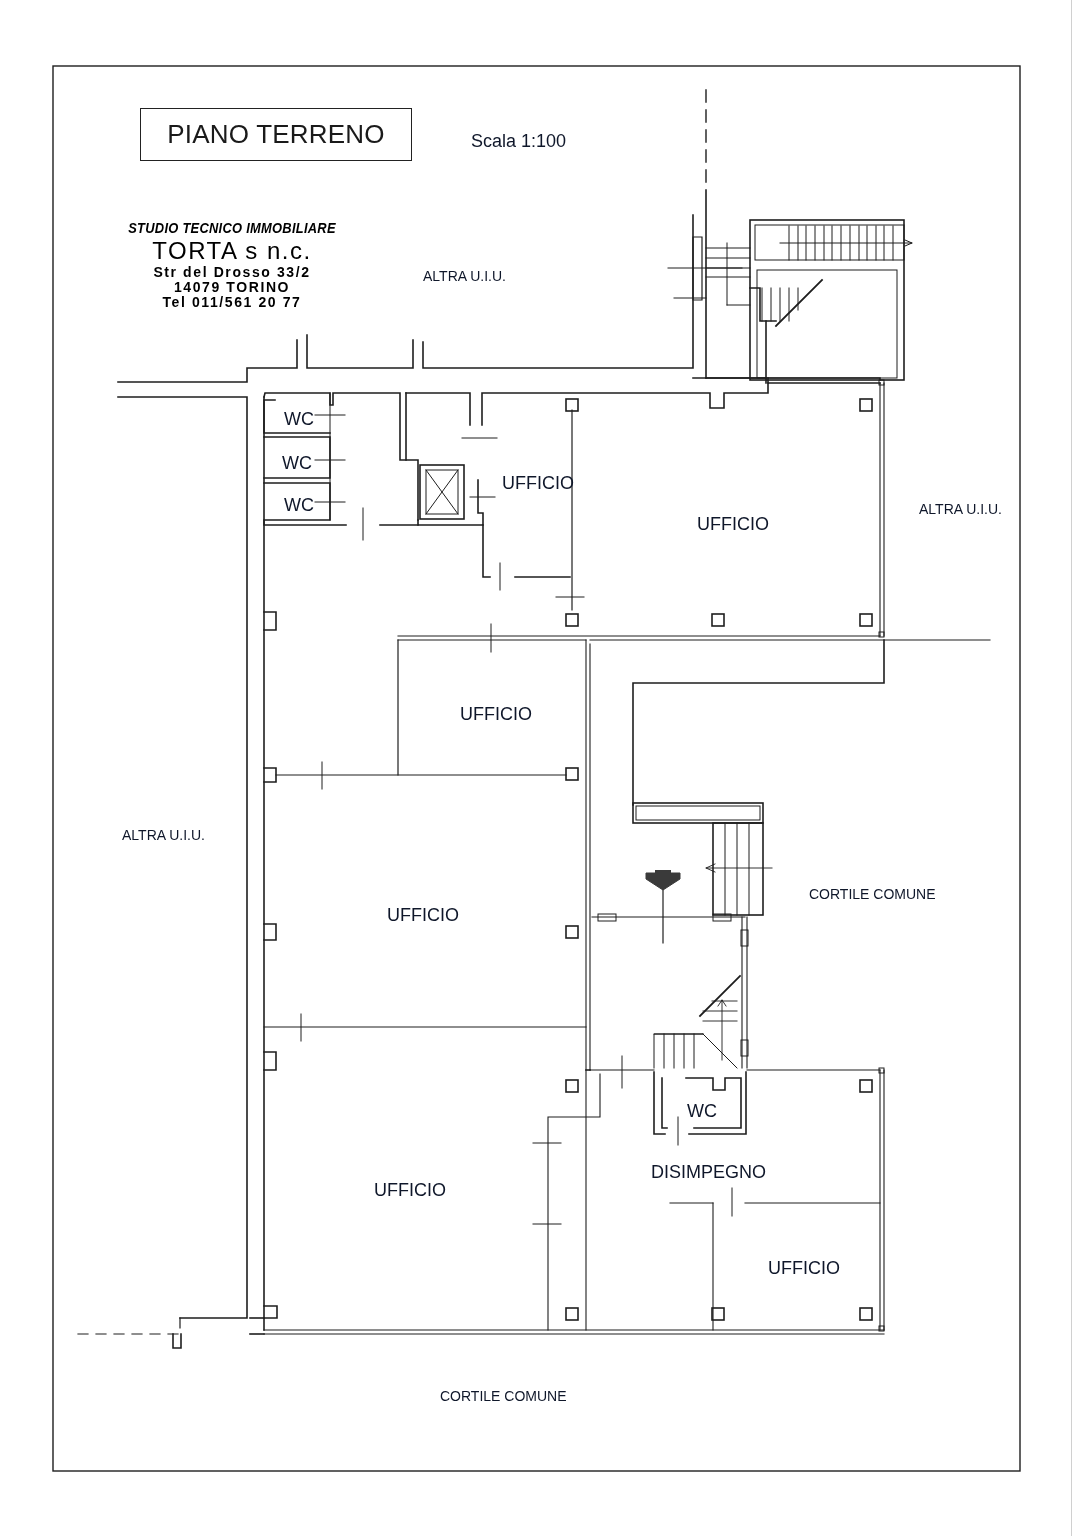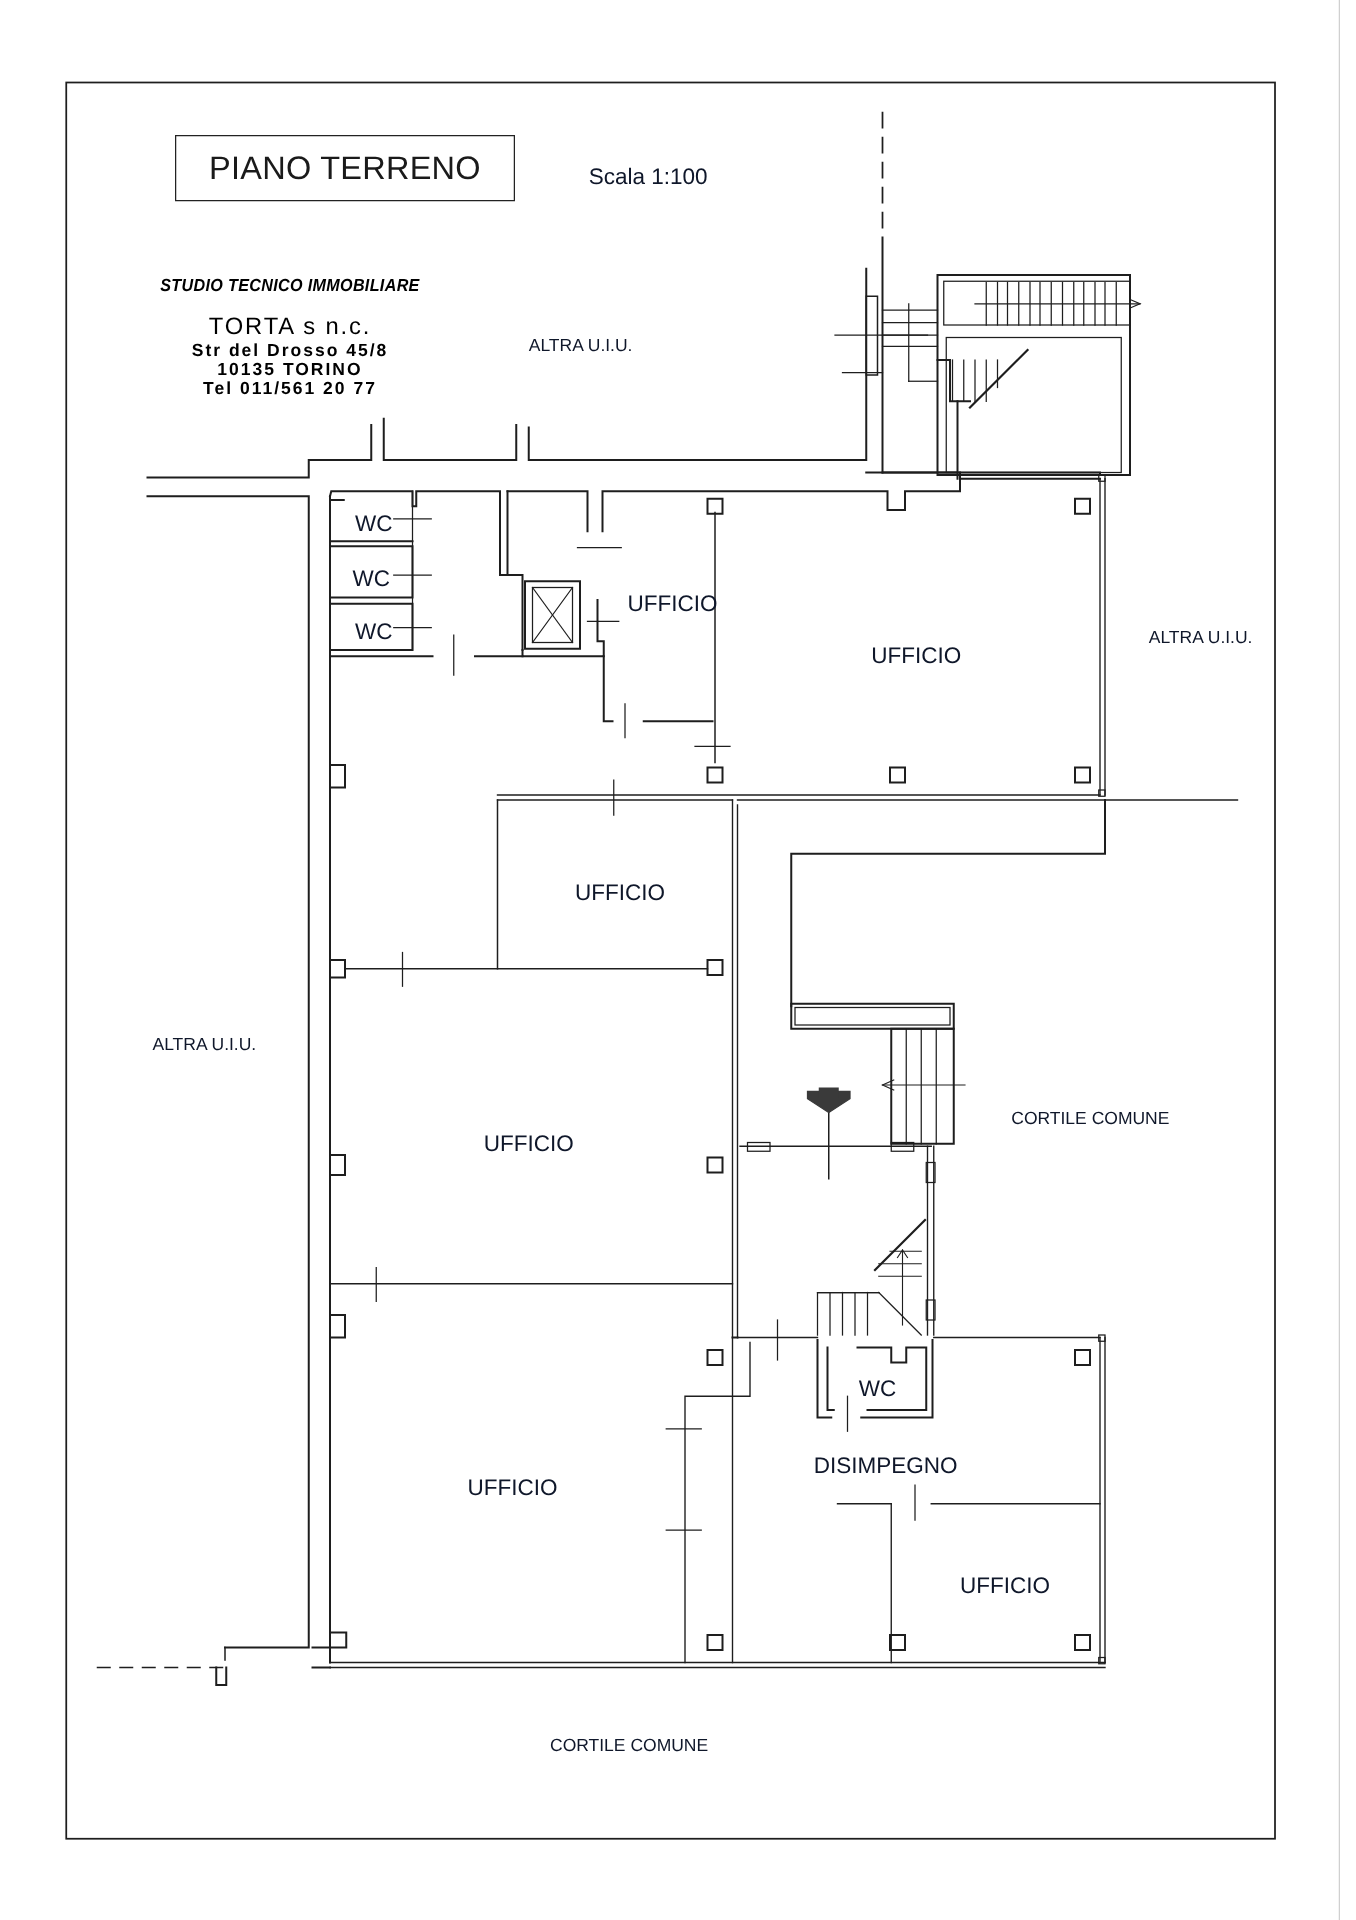--- a/index.html
+++ b/index.html
@@ -4,21 +4,21 @@
 <style>
   html, body { margin:0; padding:0; background:#ffffff; }
   body { width:1085px; height:1536px; position:relative; overflow:hidden; font-family:"Liberation Sans", sans-serif; color:#1a1a1a; }
   #plan { position:absolute; left:0; top:0; width:1085px; height:1536px; }
   .lbl { position:absolute; font-family:"Liberation Sans", sans-serif; color:#0f172a; white-space:nowrap; line-height:1;text-align:right; }
   .room { font-size:18px; }
   .title-box { position:absolute; left:140px; top:108px; width:272px; height:53px; border:1.5px solid #222; box-sizing:border-box; display:flex; align-items:center; justify-content:center; font-size:26px; letter-spacing:0.2px; }
   .scale { left:471px; top:132px; font-size:18px; }
   .studio { position:absolute; left:112px; top:220px; width:240px; text-align:center; font-weight:bold; color:#000000; }
   .studio .l1 { font-style:italic; font-size:14px; letter-spacing:0.3px; display:block; transform:scaleX(0.92); }
-  .studio .l2 { font-weight:normal; font-size:19px; letter-spacing:1.5px; display:block; margin-top:15px; }
+  .studio .l2 { font-weight:normal; font-size:24px; letter-spacing:1.5px; display:block; margin-top:1px; }
   .studio .l3, .studio .l4, .studio .l5 { font-size:14px; letter-spacing:1.6px; display:block; line-height:15px; }
   .frame-right-edge { position:absolute; left:1071px; top:0; width:1px; height:1536px; background:#d0d0d0; }
 </style>
 </head>
 <body>
 
 <div class="frame-right-edge"></div>
 
 <svg id="plan" viewBox="0 0 1085 1536" xmlns="http://www.w3.org/2000/svg">
   <g fill="none" stroke="#1e1e1e" stroke-width="1.6" stroke-linecap="square">
@@ -220,22 +220,22 @@
 </svg>
 
 <div class="title-box">
   <span>PIANO TERRENO</span>
 </div>
 <div class="lbl scale">Scala 1:100</div>
 
 <div class="studio">
   <span class="l1">STUDIO TECNICO IMMOBILIARE</span>
   <span class="l2">TORTA s n.c.</span>
-  <span class="l3">Str  del Drosso 45/8</span>
-  <span class="l4">10135 TORINO</span>
+  <span class="l3">Str  del Drosso 33/2</span>
+  <span class="l4">14079 TORINO</span>
   <span class="l5">Tel  011/561 20 77</span>
 </div>
 
 <div class="lbl room" style="left:423px;top:269px;font-size:14px;">ALTRA U.I.U.</div>
 <div class="lbl room" style="left:919px;top:502px;font-size:14px;">ALTRA U.I.U.</div>
 <div class="lbl room" style="left:122px;top:828px;font-size:14px;">ALTRA U.I.U.</div>
 <div class="lbl room" style="left:809px;top:887px;font-size:14px;">CORTILE COMUNE</div>
 <div class="lbl room" style="left:440px;top:1389px;font-size:14px;">CORTILE COMUNE</div>
 
 <div class="lbl room" style="left:284px;top:410px;">WC</div>

